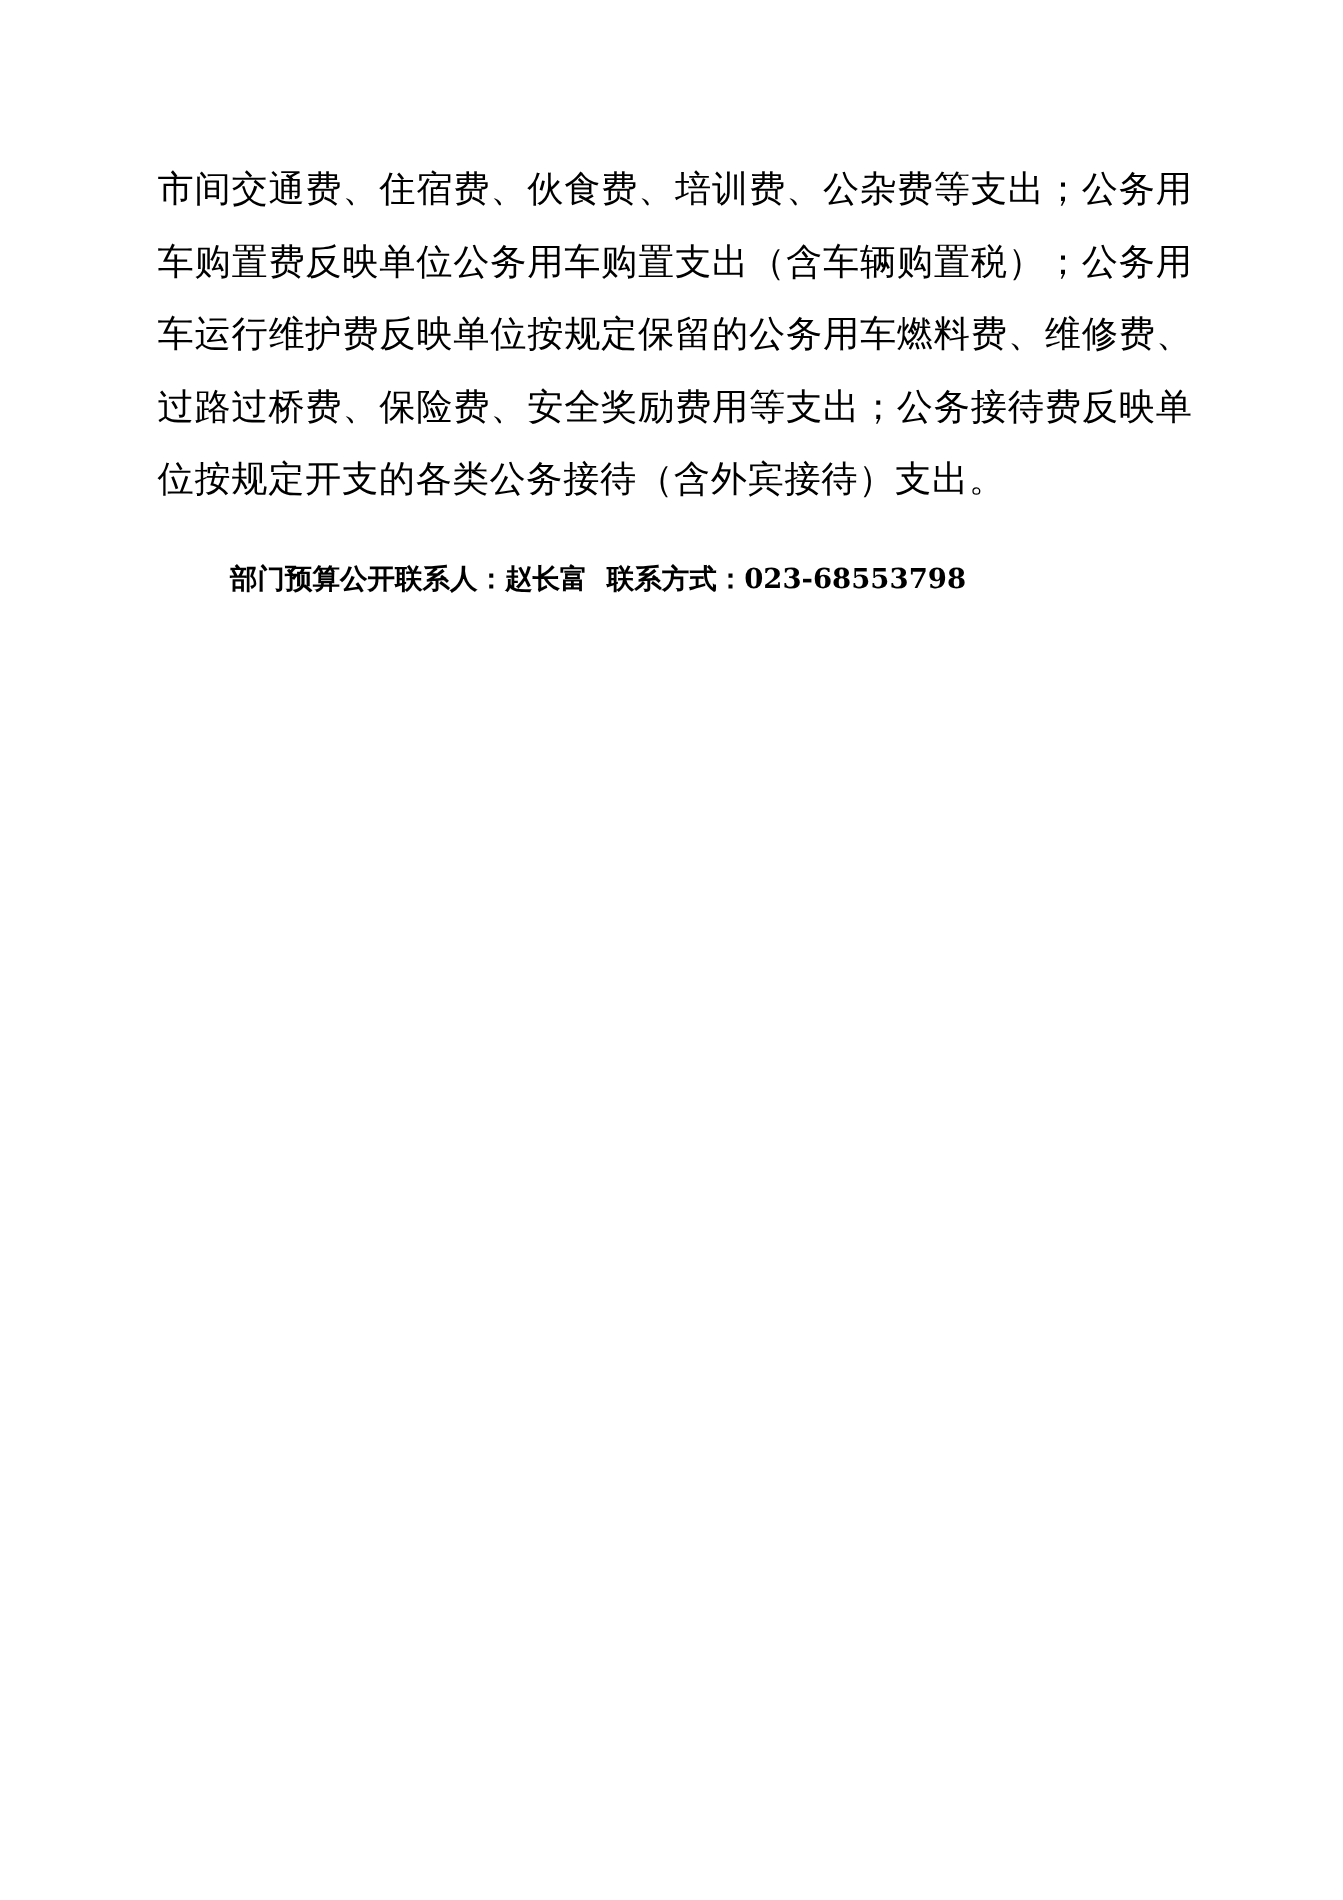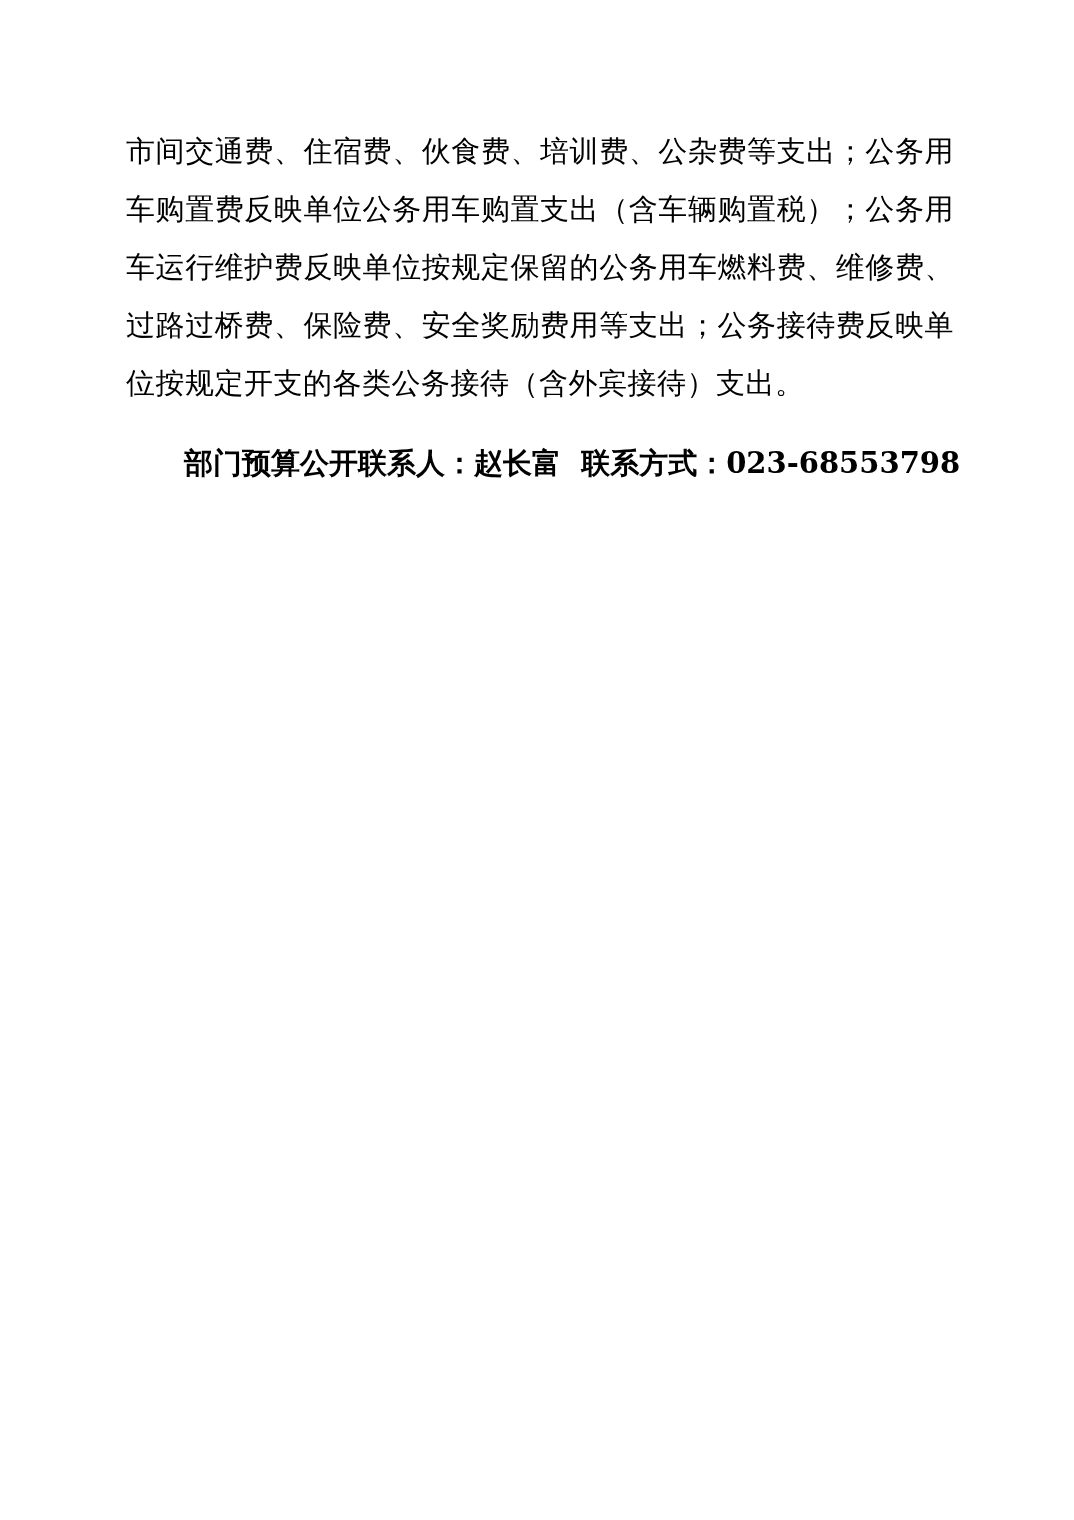--- a/index.html
+++ b/index.html
@@ -36,21 +36,21 @@
     letter-spacing: 0.5px;
     text-align: justify;
     text-justify: inter-character;
     margin: 0;
     font-family: "DejaVu Serif", serif;
     font-weight: 400;
     color: #000000;
   }
   .contact-line {
     margin: 22px 0 0 0;
-    font-size: 29px;
+    font-size: 22px;
     line-height: 58px;
     font-weight: bold;
     font-family: "DejaVu Serif", serif;
     text-indent: 58px;
     color: #000000;
     white-space: pre;
   }
 </style>
 </head>
 <body>

